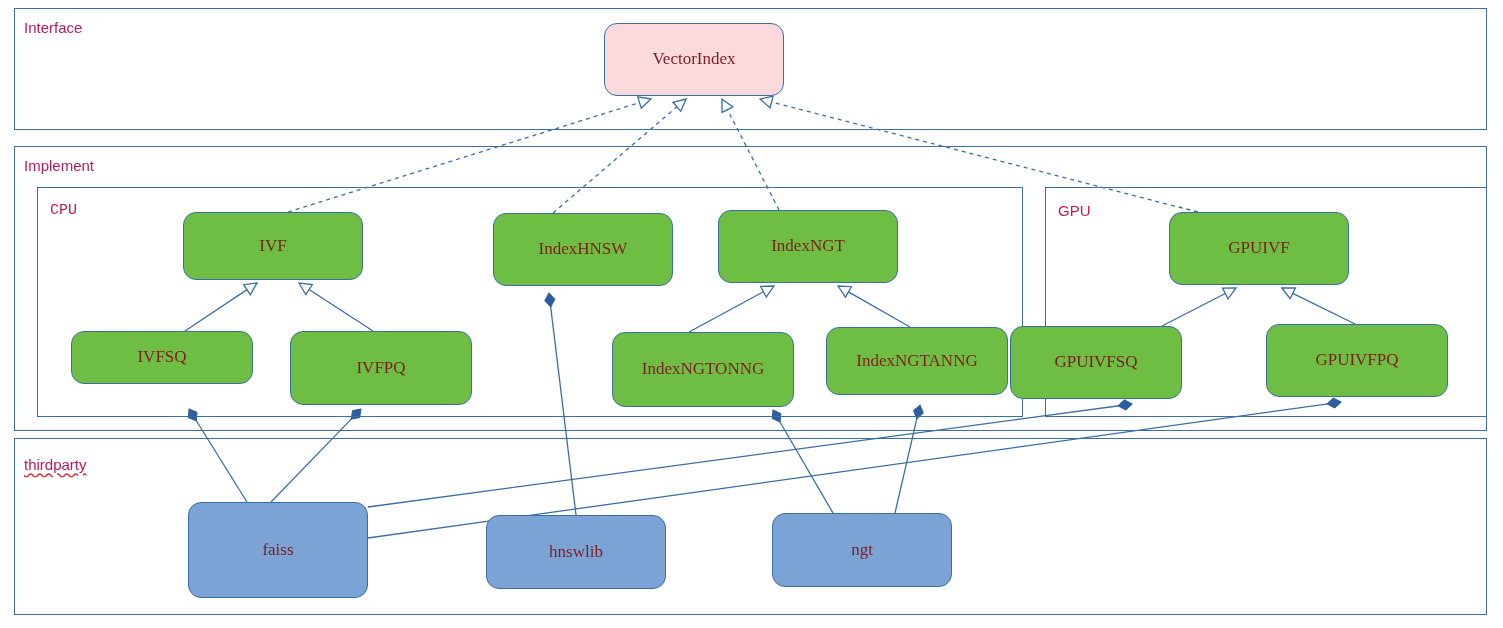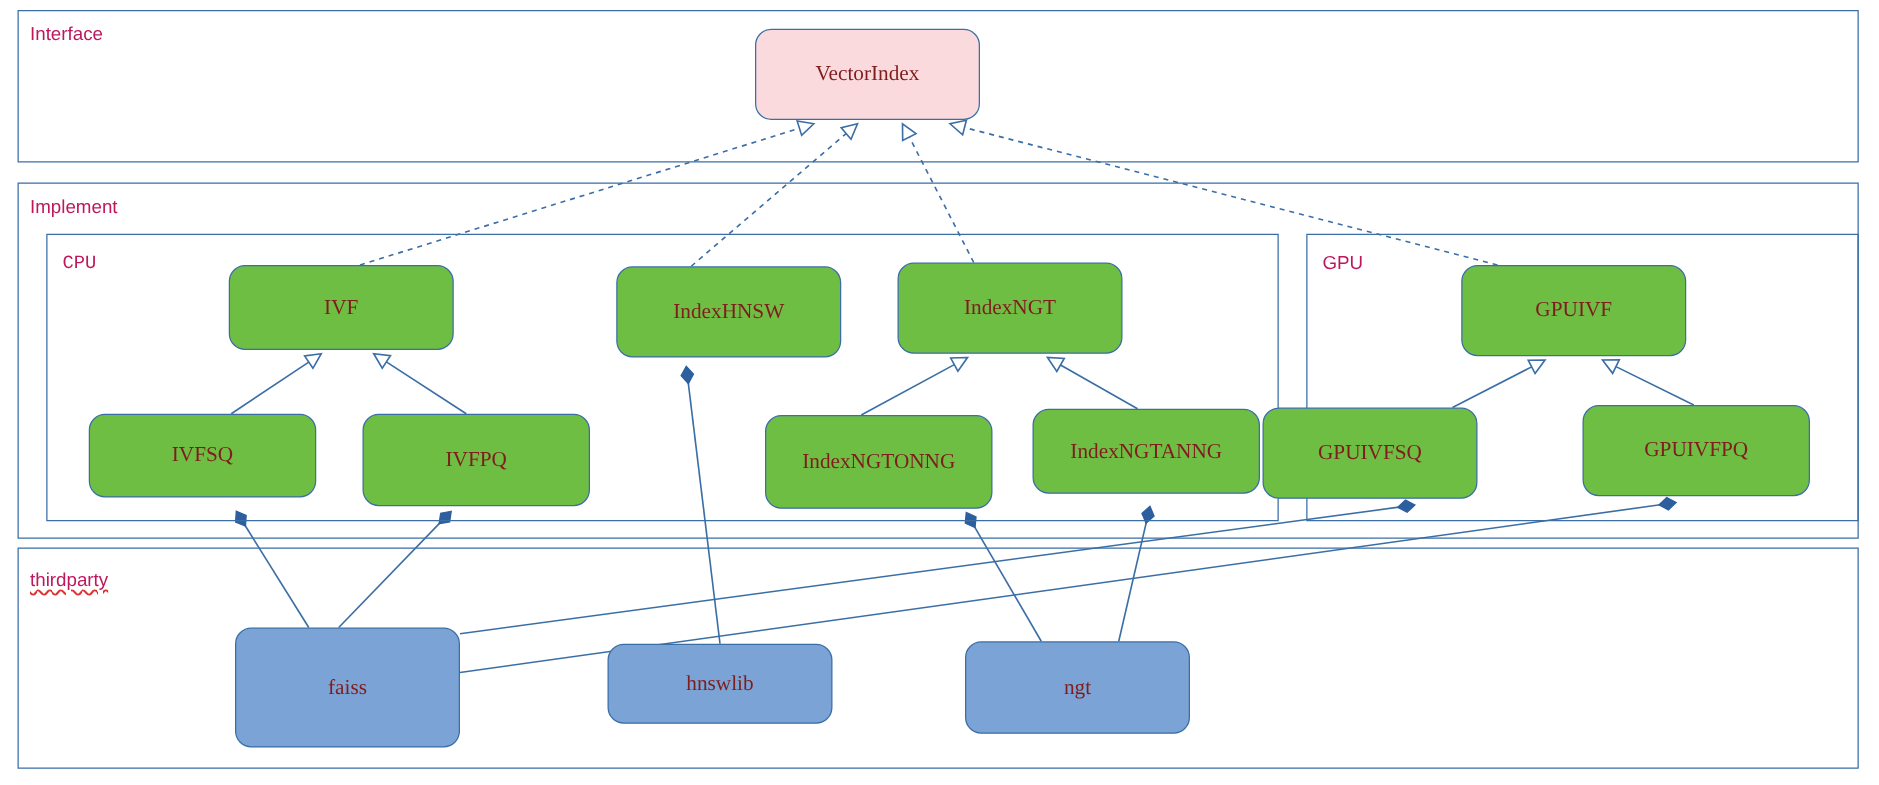--- a/index.html
+++ b/index.html
@@ -154,23 +154,23 @@
       <div class="group-label" style="left: 1058px; top: 203px;">GPU</div>
       <div class="group" style="left: 14px; top: 438px; width: 1473px; height: 177px; border-color: rgb(58, 110, 165);"></div>
       <div class="group-label misspelled" style="left: 24px; top: 457px; text-decoration-color: rgb(224, 48, 48);">thirdparty</div>
     </div>
   <div id="node-layer">
       <div class="node iface" style="left: 604px; top: 23px; width: 180px; height: 73px; background: rgb(250, 218, 221); border-color: rgb(58, 110, 165);">VectorIndex</div>
       <div class="node impl" style="left: 183px; top: 212px; width: 180px; height: 68px; background: rgb(111, 190, 68); border-color: rgb(58, 110, 165);">IVF</div>
       <div class="node impl" style="left: 455px; top: 213px; width: 180px; height: 73px; background: rgb(111, 190, 68); border-color: rgb(58, 110, 165); margin-left: 38px;">IndexHNSW</div>
       <div class="node impl" style="left: 702px; top: 210px; width: 180px; height: 73px; background: rgb(111, 190, 68); border-color: rgb(58, 110, 165); margin-left: 16px;">IndexNGT</div>
       <div class="node impl" style="left: 1169px; top: 212px; width: 180px; height: 73px; background: rgb(111, 190, 68); border-color: rgb(58, 110, 165);">GPUIVF</div>
-      <div class="node impl" style="left: 71px; top: 331px; width: 182px; height: 67px; background: rgb(111, 190, 68); border-color: rgb(58, 110, 165);">IVFSQ</div>
+      <div class="node impl" style="left: 71px; top: 331px; width: 182px; height: 53px; background: rgb(111, 190, 68); border-color: rgb(58, 110, 165);">IVFSQ</div>
       <div class="node impl" style="left: 290px; top: 331px; width: 182px; height: 74px; background: rgb(111, 190, 68); border-color: rgb(58, 110, 165);">IVFPQ</div>
       <div class="node impl" style="left: 612px; top: 332px; width: 182px; height: 75px; background: rgb(111, 190, 68); border-color: rgb(58, 110, 165); text-align: right;">IndexNGTONNG</div>
       <div class="node impl" style="left: 826px; top: 327px; width: 182px; height: 68px; background: rgb(111, 190, 68); border-color: rgb(58, 110, 165);">IndexNGTANNG</div>
       <div class="node impl" style="left: 1010px; top: 326px; width: 172px; height: 73px; background: rgb(111, 190, 68); border-color: rgb(58, 110, 165);">GPUIVFSQ</div>
       <div class="node impl" style="left: 1266px; top: 324px; width: 182px; height: 73px; background: rgb(111, 190, 68); border-color: rgb(58, 110, 165);">GPUIVFPQ</div>
       <div class="node third" style="left: 188px; top: 502px; width: 180px; height: 96px; background: rgb(123, 163, 213); border-color: rgb(58, 110, 165);">faiss</div>
-      <div class="node third" style="left: 486px; top: 515px; width: 180px; height: 64px; background: rgb(123, 163, 213); border-color: rgb(58, 110, 165);">hnswlib</div>
+      <div class="node third" style="left: 486px; top: 515px; width: 180px; height: 74px; background: rgb(123, 163, 213); border-color: rgb(58, 110, 165);">hnswlib</div>
       <div class="node third" style="left: 772px; top: 513px; width: 180px; height: 74px; background: rgb(123, 163, 213); border-color: rgb(58, 110, 165);">ngt</div>
     </div>
 </div>
 
 </body></html>

